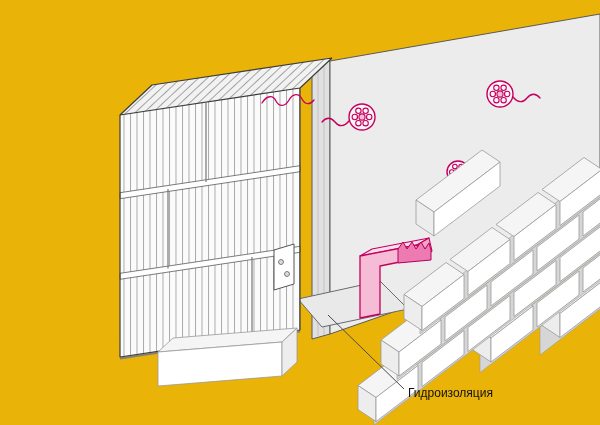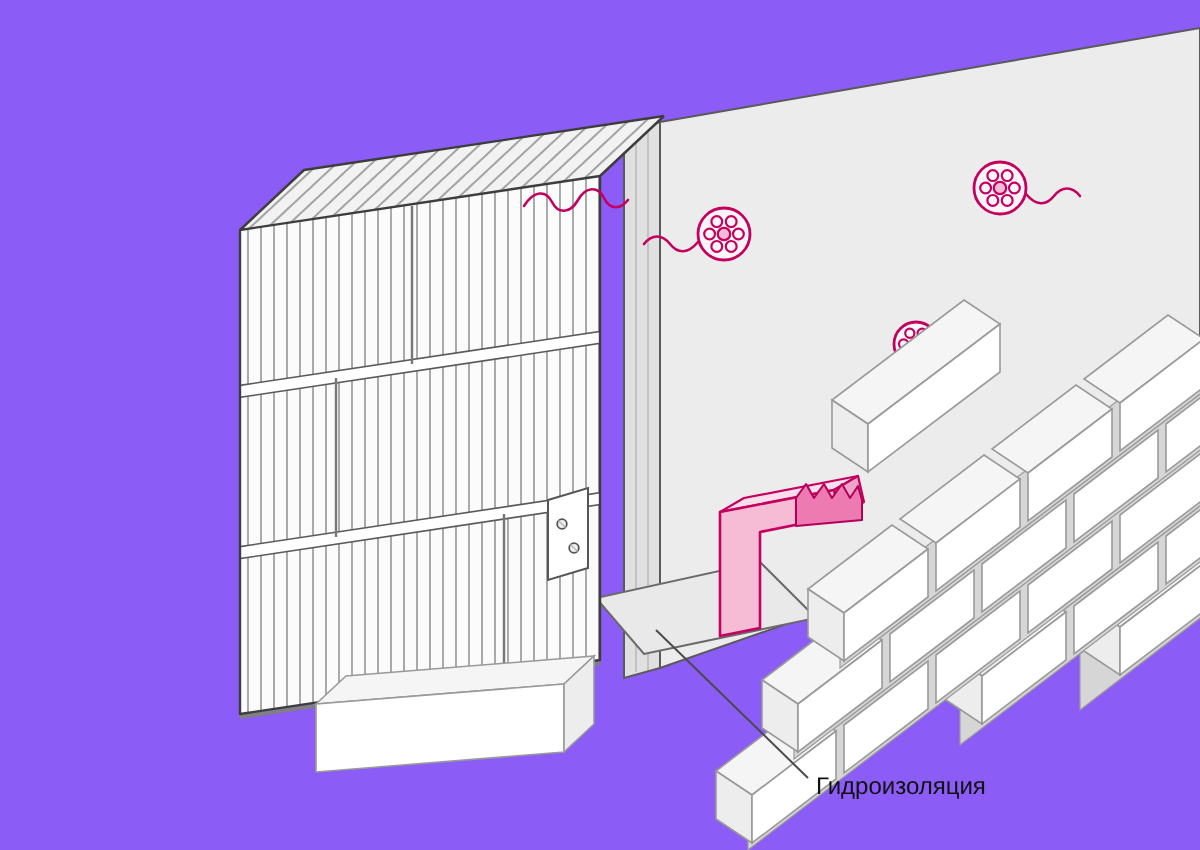--- a/index.html
+++ b/index.html
@@ -1,16 +1,16 @@
 <!DOCTYPE html>
 <html><head>
 <meta charset="utf-8">
 <style>
   html,body{margin:0;padding:0;background:#ffffff;}
-  .stage{position:relative;width:600px;height:425px;background:#8b5cf6;overflow:hidden;
+  .stage{position:relative;width:600px;height:425px;background:#eab308;overflow:hidden;
          font-family:"Liberation Sans", sans-serif;}
   svg{display:block;}
   .ln{stroke:#4a4a4a;fill:none;stroke-width:1;}
   .thin{stroke:#b5b5b5;fill:none;stroke-width:0.7;}
   .panelface{fill:#ececec;stroke:#5a5a5a;stroke-width:1;}
   .paneledge{fill:#e0e0e0;stroke:#5a5a5a;stroke-width:1;}
   .topface{fill:#f2f2f2;stroke:none;}
   .blockface{fill:#fbfbfb;stroke:none;}
   .joint-band{fill:#ffffff;stroke:#5a5a5a;stroke-width:0.8;}
   .seam{stroke:#777;stroke-width:1.2;}

